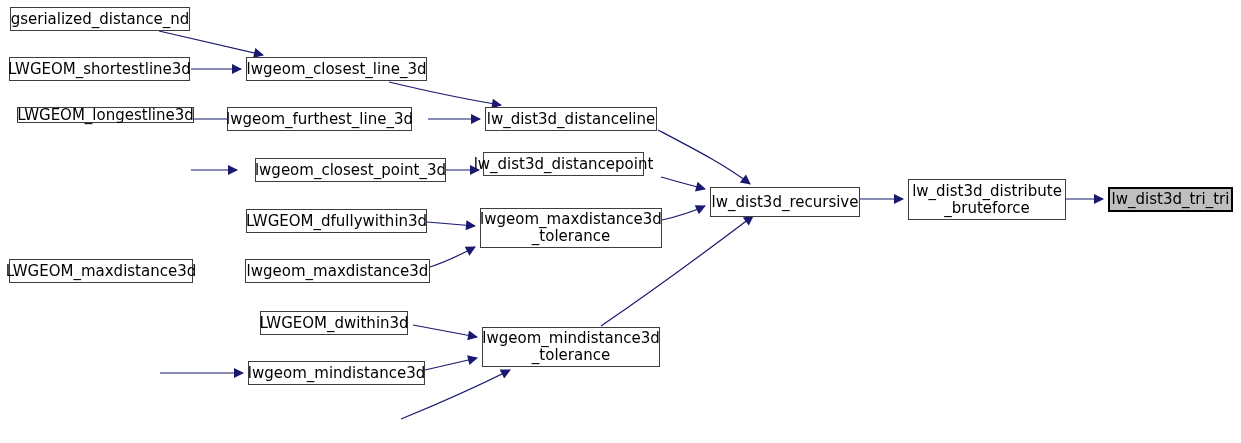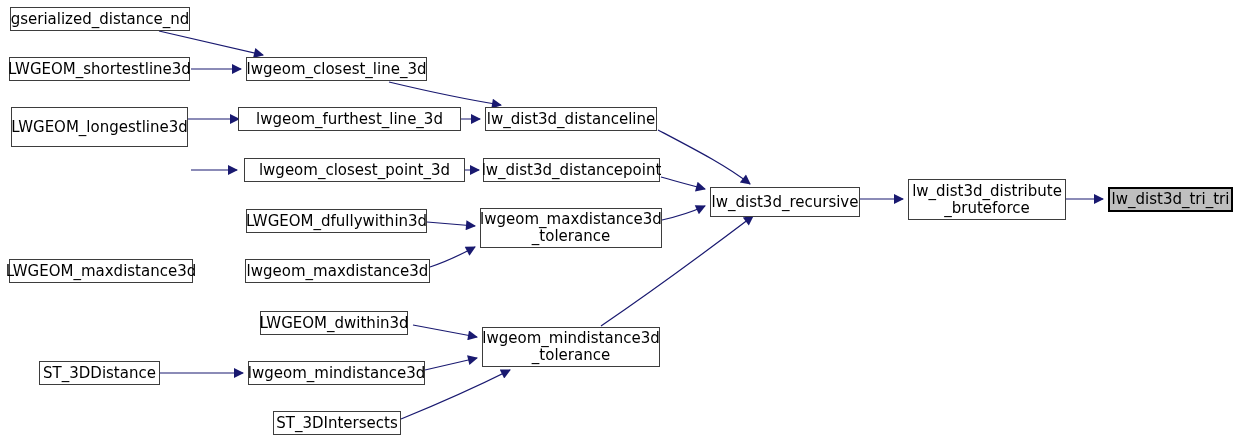--- a/index.html
+++ b/index.html
@@ -78,51 +78,49 @@
     <path class="edge" d="M860,199 L903,199" marker-end="url(#arrow)"></path>
     <path class="edge" d="M1062,199 L1103,199" marker-end="url(#arrow)"></path>
   </svg>
 
   <div class="node" style="left:10px;top:7px;width:180px;height:24px">gserialized_distance_nd</div>
 
   <div class="node" style="left:9px;top:57px;width:181px;height:24px">LWGEOM_shortestline3d</div>
 
   <div class="node" style="left:246px;top:57px;width:181px;height:24px">lwgeom_closest_line_3d</div>
 
-  <div class="node" style="left:11px;top:107px;width:177px;height:40px">LWGEOM_longestline3d</div>
+  <div class="node" style="left:17px;top:107px;width:177px;height:16px">LWGEOM_longestline3d</div>
 
-  <div class="node" style="left:238px;top:107px;width:223px;height:24px">lwgeom_furthest_line_3d</div>
+  <div class="node" style="left:227px;top:107px;width:185px;height:24px">lwgeom_furthest_line_3d</div>
 
   <div class="node" style="left:485px;top:107px;width:172px;height:24px">lw_dist3d_distanceline</div>
 
 
-  <div class="node" style="left:244px;top:158px;width:221px;height:24px">lwgeom_closest_point_3d</div>
+  <div class="node" style="left:255px;top:158px;width:191px;height:24px">lwgeom_closest_point_3d</div>
 
-  <div class="node" style="left:483px;top:158px;width:177px;height:24px">lw_dist3d_distancepoint</div>
+  <div class="node" style="left:483px;top:152px;width:161px;height:24px">lw_dist3d_distancepoint</div>
 
   <div class="node" style="left:246px;top:209px;width:181px;height:24px">LWGEOM_dfullywithin3d</div>
 
   <div class="node" style="left:480px;top:208px;width:182px;height:40px">lwgeom_maxdistance3d
 _tolerance</div>
 
   <div class="node" style="left:9px;top:259px;width:184px;height:24px">LWGEOM_maxdistance3d</div>
 
   <div class="node" style="left:245px;top:259px;width:185px;height:24px">lwgeom_maxdistance3d</div>
 
   <div class="node" style="left:710px;top:187px;width:150px;height:30px">lw_dist3d_recursive</div>
 
   <div class="node" style="left:908px;top:179px;width:158px;height:41px">lw_dist3d_distribute
 _bruteforce</div>
 
   <div class="node highlight" style="left:1108px;top:187px;width:125px;height:25px">lw_dist3d_tri_tri</div>
 
   <div class="node" style="left:260px;top:311px;width:148px;height:24px">LWGEOM_dwithin3d</div>
 
-  <div class="node" style="left:39px;top:361px;width:121px;height:24px">ST_3DDistance</div>
 
   <div class="node" style="left:248px;top:361px;width:177px;height:24px">lwgeom_mindistance3d</div>
 
-  <div class="node" style="left:273px;top:411px;width:128px;height:24px">ST_3DIntersects</div>
 
   <div class="node" style="left:482px;top:327px;width:178px;height:40px">lwgeom_mindistance3d
 _tolerance</div>
 
 </div>
 
 </body></html>

